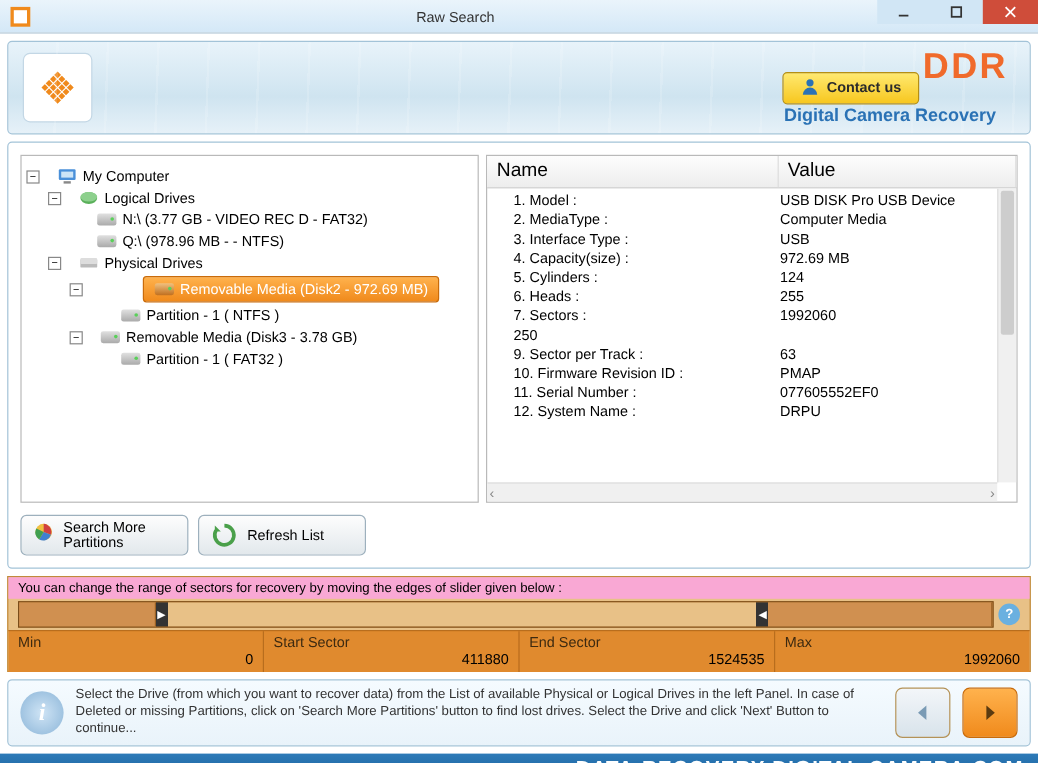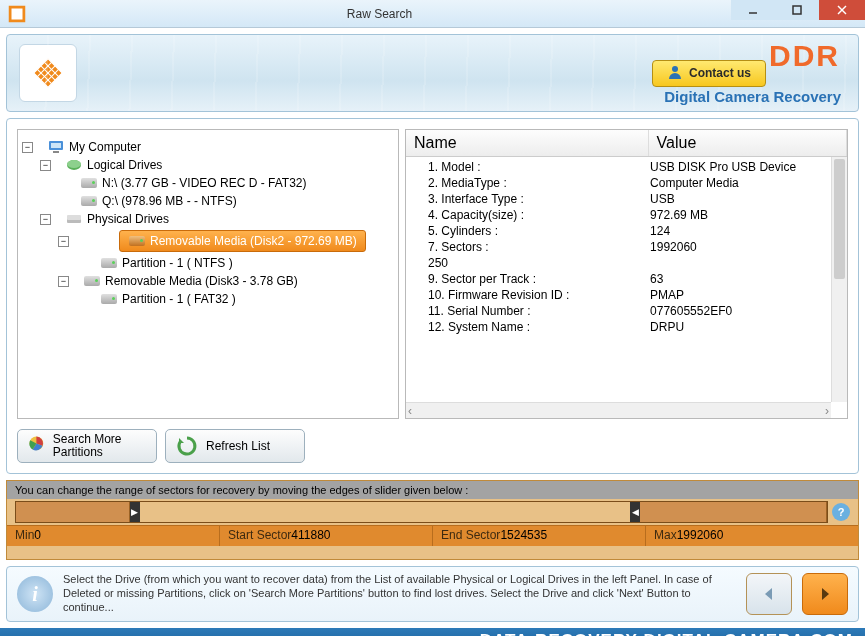--- a/index.html
+++ b/index.html
@@ -15,21 +15,21 @@
 .win-close { background: #cf4d3a; color: #fff; width: 46px; }
 
 
 .header-banner { height: 78px; margin: 6px; border: 1px solid #a3c3d8; border-radius: 4px; background: linear-gradient(#e8f3fa, #cfe4f0 60%, #e6f1f8); position: relative; display: flex; align-items: center; padding: 0 12px; overflow: hidden; }
 .header-banner::before { content: ""; position: absolute; left:0; right:0; top:0; bottom:0; background: repeating-linear-gradient(92deg, rgba(255,255,255,0) 0 40px, rgba(255,255,255,.15) 40px 42px); }
 .hb-logo { width: 58px; height: 58px; background: #fff; border: 1px solid #c3d7e5; border-radius: 6px; display: flex; align-items: center; justify-content: center; }
 .hb-logo svg { width: 40px; height: 40px; }
 .hb-right { margin-left: auto; text-align: center; z-index: 1; }
 .contact-btn { display: inline-flex; align-items: center; gap: 6px; padding: 3px 14px; background: linear-gradient(#ffe970, #f7c71f); border: 1px solid #b58f14; border-radius: 4px; font-weight: bold; font-size: 12px; color: #2b2b2b; cursor: pointer; margin-right: 80px; }
 .ddr-logo { font-size: 30px; font-weight: bold; color: #f06a2b; letter-spacing: 2px; position: absolute; right: 18px; top: 4px; }
-.ddr-tagline { color: #2a72b5; font-size: 15px; font-weight: 600; position: absolute; right: 17px; bottom: 6px; }
+.ddr-tagline { color: #2a72b5; font-size: 15px; font-weight: 600; position: absolute; right: 28px; bottom: 6px; }
 
 
 .main-panel { margin: 0 6px; border: 1px solid #a3c3d8; border-radius: 4px; height: 356px; padding: 10px; display: flex; flex-direction: column; background: #fff; }
 .panes { display: flex; gap: 6px; height: 290px; }
 .tree-pane, .detail-pane { border: 1px solid #b9b9b9; background: #fff; }
 .tree-pane { width: 382px; padding: 8px 4px; overflow: auto; }
 .detail-pane { flex: 1; display: flex; flex-direction: column; }
 
 
 .tree-row { display: flex; align-items: center; gap: 4px; padding: 2px 0; font-size: 12px; white-space: nowrap; }
@@ -50,28 +50,28 @@
 .detail-scroll-y .thumb { position: absolute; left:2px; right:2px; top: 2px; height: 120px; background: #cdcdcd; border-radius: 2px; }
 .detail-scroll-x { position: absolute; left:0; right:16px; bottom:0; height: 16px; background: #f0f0f0; border-top: 1px solid #ddd; display: flex; align-items: center; justify-content: space-between; padding: 0 2px; color: #888; }
 
 
 .btn-row { display: flex; gap: 8px; margin-top: 10px; }
 .action-btn { display: inline-flex; align-items: center; gap: 8px; width: 140px; height: 34px; background: linear-gradient(#fdfdfd,#e2e8ec); border: 1px solid #9db0bd; border-radius: 5px; padding: 0 10px; cursor: pointer; font-size: 11px; }
 .action-btn .ico { width: 22px; height: 22px; }
 
 
 .sector-panel { margin: 6px; border: 1px solid #c08a3a; background: #e8c187; height: 80px; display: flex; flex-direction: column; }
-.sector-msg { background: #a3a3a3; color: #000; padding: 3px 8px; font-size: 11px; }
+.sector-msg { background: #f9a8d4; color: #000; padding: 3px 8px; font-size: 11px; }
 .sector-slider-row { display: flex; align-items: center; padding: 2px 8px; gap: 4px; }
 .slider-track { flex: 1; height: 22px; background: #b87a34; border: 1px solid #7a4d1a; position: relative; display: flex; }
 .slider-handle { width: 10px; height: 20px; background: #333; display: flex; align-items: center; justify-content: center; color: #fff; font-size: 9px; }
 .slider-seg { background: #d09050; border-right: 1px solid #9a6225; }
 .help-ico { width: 18px; height: 18px; border-radius: 50%; background: #6ab0e0; color: #fff; display: flex; align-items: center; justify-content: center; font-weight: bold; font-size: 11px; cursor: pointer; }
 .sector-values { display: flex; background: #e08a2e; border-top: 1px solid #b86d1d; }
-.sv-cell { flex: 1; border-right: 1px solid #b86d1d; padding: 2px 8px 4px; display: flex; flex-direction: row; font-size: 11px; }
+.sv-cell { flex: 1; border-right: 1px solid #b86d1d; padding: 2px 8px 4px; display: flex; flex-direction: column; font-size: 11px; }
 .sv-cell .lbl { color: #3d2a10; }
 .sv-cell .val { text-align: right; color: #000; }
 
 
 .footer-row { margin: 0 6px 6px; height: 56px; display: flex; align-items: center; gap: 10px; border: 1px solid #a3c3d8; border-radius: 4px; padding: 6px 10px; background: linear-gradient(#f5fbff,#e9f3fa); }
 .info-ico { width: 36px; height: 36px; border-radius: 50%; background: radial-gradient(#cfe4f5,#8bb5d8); display: flex; align-items: center; justify-content: center; color: #fff; font-family: Georgia, serif; font-style: italic; font-size: 20px; font-weight: bold; flex-shrink: 0; }
 .instr-text { flex: 1; font-size: 11px; color: #333; line-height: 1.25; }
 .nav-btn { width: 46px; height: 42px; border-radius: 6px; border: 1px solid #b49257; display: flex; align-items: center; justify-content: center; cursor: pointer; }
 .nav-back { background: linear-gradient(#f3f6f9,#d8e3eb); }
 .nav-next { background: linear-gradient(#ffb24d,#f08a1c); border-color: #c96b0a; }
@@ -245,20 +245,24 @@
             </div>
             <div class="detail-row">
               <span class="dn">4. Capacity(size) :</span>
               <span class="dv">972.69 MB</span>
             </div>
             <div class="detail-row">
               <span class="dn">5. Cylinders :</span>
               <span class="dv">124</span>
             </div>
             <div class="detail-row">
+              <span class="dn">6. Heads :</span>
+              <span class="dv">255</span>
+            </div>
+            <div class="detail-row">
               <span class="dn">7. Sectors :</span>
               <span class="dv">1992060</span>
             </div>
             <div class="detail-row">
               <span class="dv">250</span>
             </div>
             <div class="detail-row">
               <span class="dn">9. Sector per Track :</span>
               <span class="dv">63</span>
             </div>

